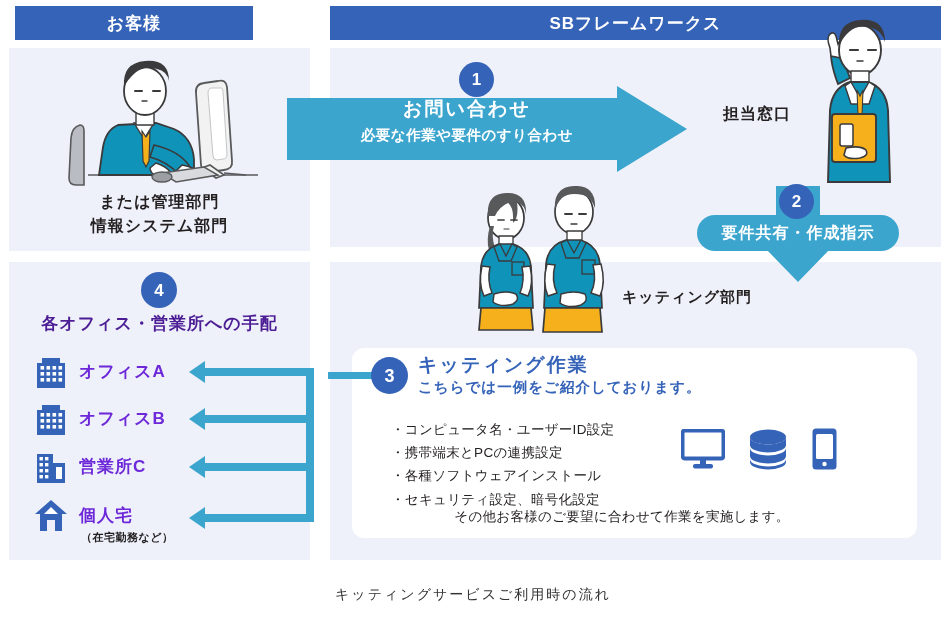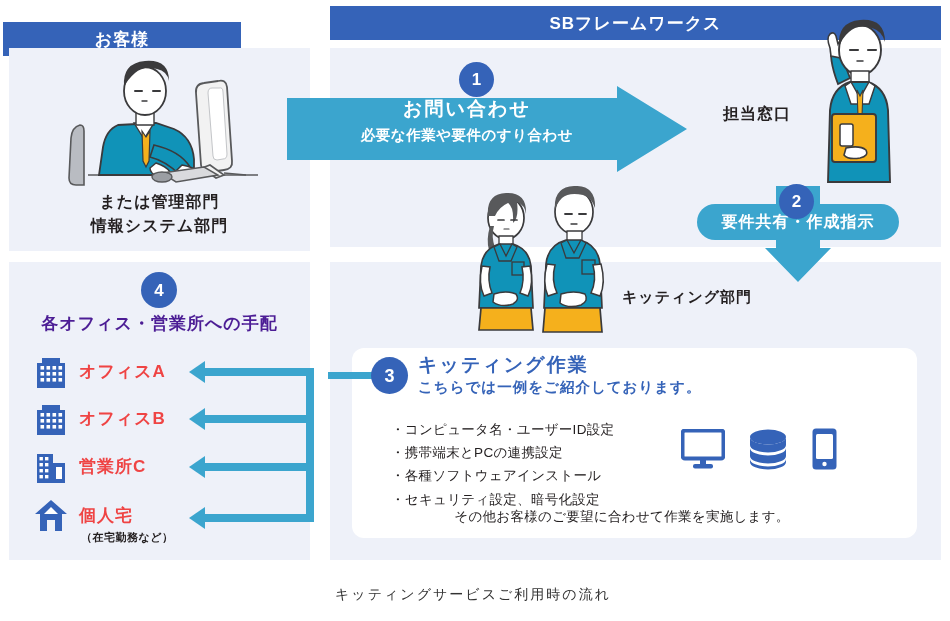--- a/index.html
+++ b/index.html
@@ -10,21 +10,21 @@
     -webkit-font-smoothing:antialiased;
   }
 
   
   .col-header{
     position:absolute;height:34px;background:#3563b8;
     color:#ffffff;font-size:17px;font-weight:700;
     display:flex;align-items:center;justify-content:center;
     letter-spacing:1px;
   }
-  #hdr-customer{left:3px;top:6px;width:238px;margin-top:16px;}
+  #hdr-customer{left:15px;top:6px;width:238px;}
   #hdr-sbfw{left:330px;top:6px;width:611px;}
 
   
   .panel{position:absolute;background:#eef1f9;}
   #panel-customer-top{left:9px;top:48px;width:301px;height:203px;}
   #panel-customer-bottom{left:9px;top:262px;width:301px;height:298px;}
   #panel-sbfw-top{left:330px;top:48px;width:611px;height:199px;}
   #panel-sbfw-bottom{left:330px;top:262px;width:611px;height:298px;}
 
   
@@ -59,21 +59,21 @@
   #arrow-step1-text .t1{font-size:19px;font-weight:700;letter-spacing:2px;display:block;}
   #arrow-step1-text .t2{font-size:14.5px;font-weight:700;letter-spacing:.5px;display:block;margin-top:4px;}
 
   
   #arrow-step2{
     position:absolute;left:765px;top:186px;width:66px;height:96px;
     background:#3ba5ce;
     clip-path:polygon(11px 0,55px 0,55px 62px,66px 62px,33px 96px,0 62px,11px 62px);
   }
   #pill-step2{
-    position:absolute;left:697px;top:204px;width:202px;height:36px;
+    position:absolute;left:697px;top:215px;width:202px;height:36px;
     background:#3ba5ce;border-radius:18px;
     display:flex;align-items:center;justify-content:center;
     color:#ffffff;font-size:16px;font-weight:700;letter-spacing:1px;
   }
 
   
   #connector-step3{
     position:absolute;left:328px;top:372px;width:50px;height:7px;background:#3ba5ce;
   }
 
@@ -96,21 +96,21 @@
   #label-kitting-dept{left:622px;top:288px;font-size:15px;letter-spacing:1px;}
 
   #label-step4-title{
     position:absolute;left:9px;top:312px;width:301px;text-align:center;
     color:#4c1d95;font-size:17px;font-weight:700;letter-spacing:1px;
   }
 
   
   .dest-row{position:absolute;left:34px;display:flex;align-items:center;}
   .dest-icon{width:34px;height:34px;margin-right:11px;flex:0 0 34px;}
-  .dest-label{color:#ef4444;font-size:17px;font-weight:700;letter-spacing:1px;}
+  .dest-label{color:#6d28d9;font-size:17px;font-weight:700;letter-spacing:1px;}
   .dest-sub{
     position:absolute;left:81px;color:#231f20;font-size:11px;font-weight:700;letter-spacing:.5px;
   }
 
   
   #kitting-title{
     position:absolute;left:418px;top:352px;
     color:#3563b8;font-size:19px;font-weight:700;letter-spacing:2px;text-align:center;
   }
   #kitting-subtitle{

